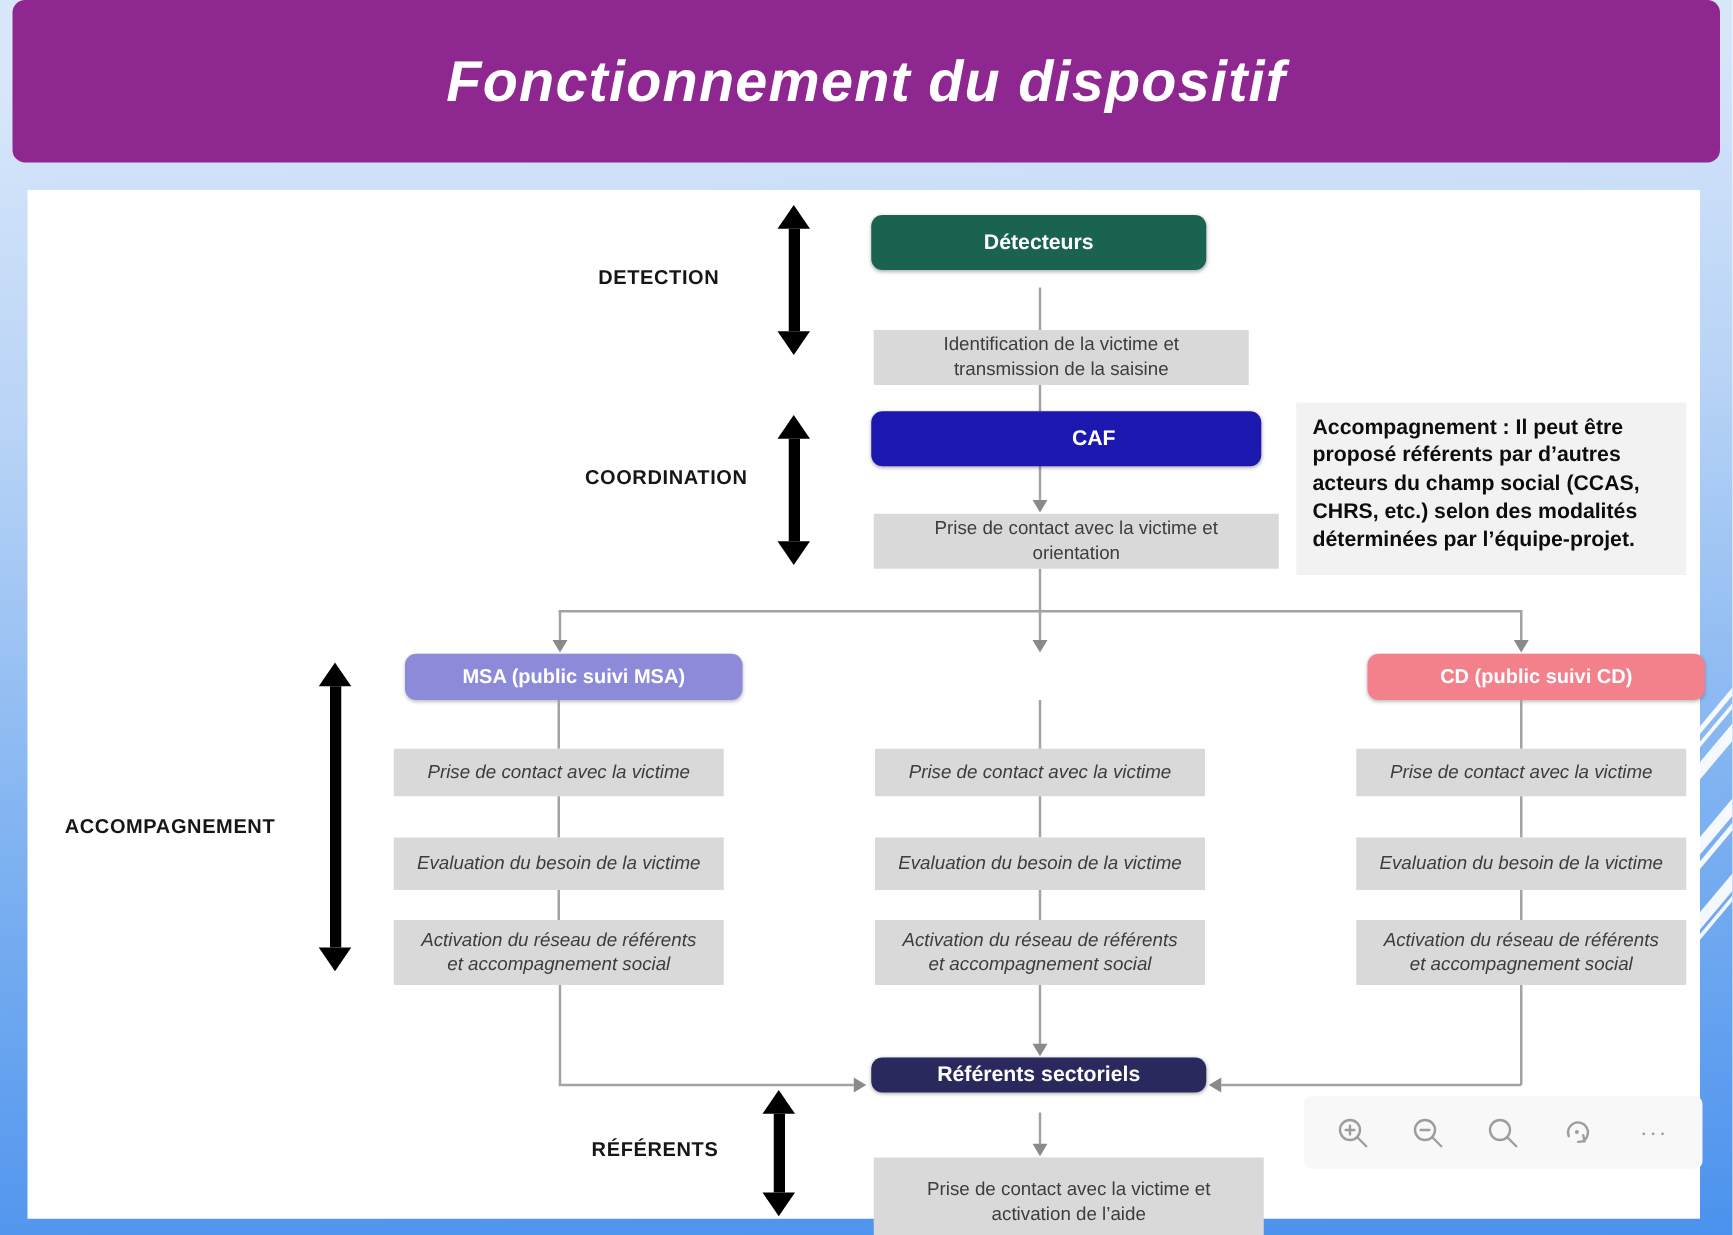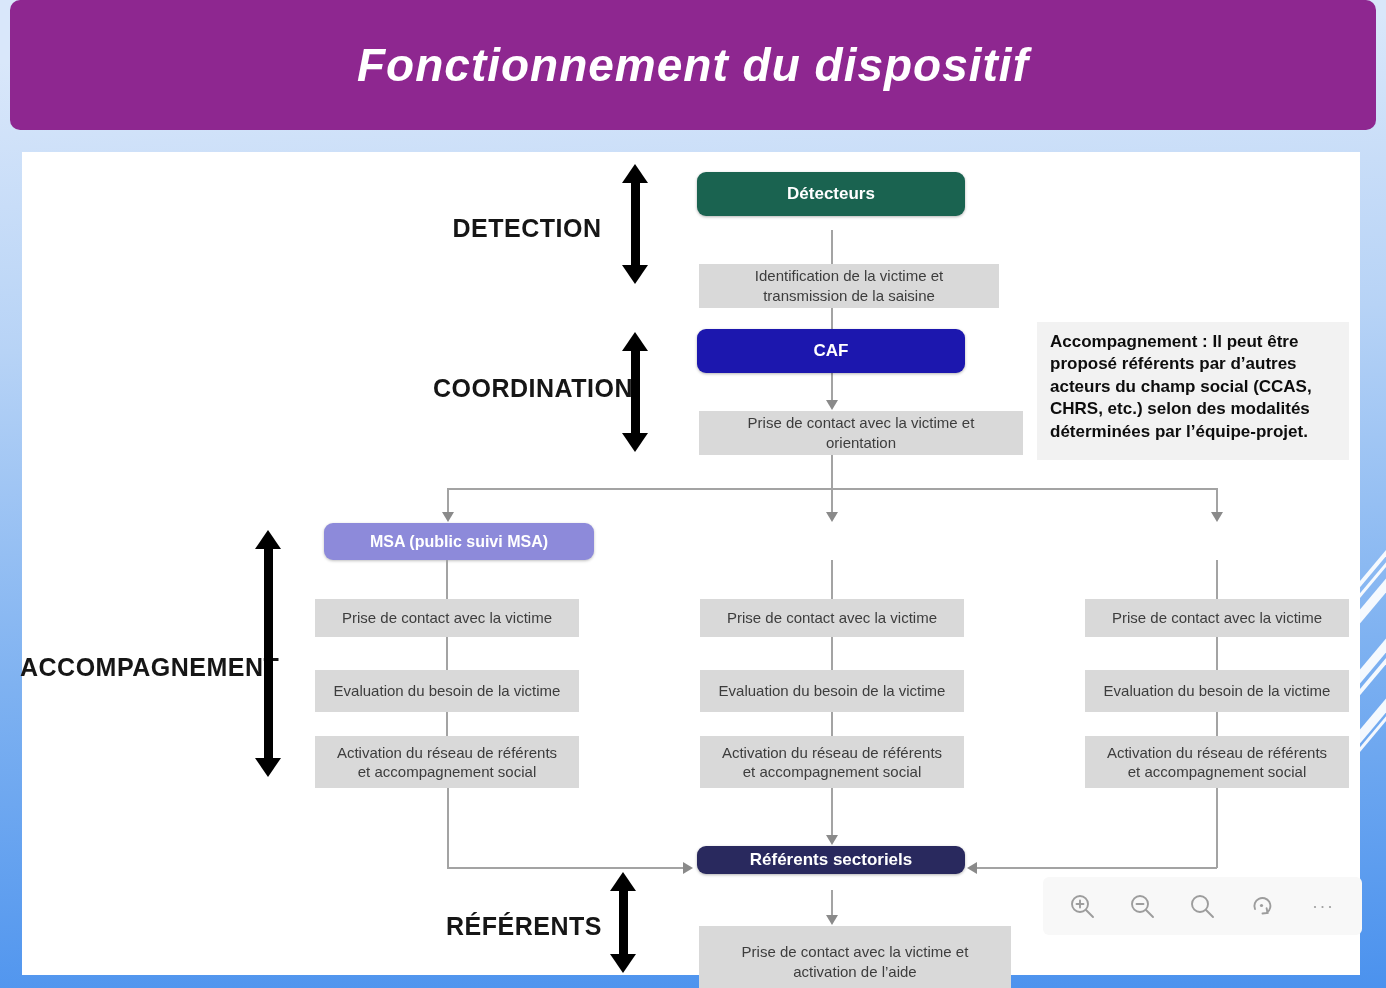--- a/index.html
+++ b/index.html
@@ -22,21 +22,21 @@
 
   
   .panel{left:22px;top:152px;width:1338px;height:823px;background:#ffffff;}
 
   
   .stripes{right:0;top:545px;width:30px;height:215px;overflow:hidden;}
   .stripes .bar{position:absolute;width:90px;background:#ffffff;transform:rotate(-50deg);opacity:.92;}
 
   
   .stage-label{
-    color:#161616;font-weight:bold;font-size:25px;text-align:center;letter-spacing:.5px;
+    color:#161616;font-weight:bold;font-size:16px;text-align:center;letter-spacing:.5px;
   }
 
   
   .dbl{display:flex;flex-direction:column;align-items:center;}
   .dbl .head-up{width:0;height:0;border-left:13px solid transparent;border-right:13px solid transparent;border-bottom:19px solid #000;}
   .dbl .head-down{width:0;height:0;border-left:13px solid transparent;border-right:13px solid transparent;border-top:19px solid #000;}
   .dbl .shaft{width:9px;flex:1;background:#000;}
 
   
   .cbox{
@@ -48,21 +48,21 @@
     background:#d9d9d9;color:#3d3d3d;font-size:15px;text-align:center;
     display:flex;align-items:center;justify-content:center;line-height:1.35;
   }
   .big{font-size:17px;}
   .colhead{position:absolute;left:12px;top:0;width:270px;height:37px;border-radius:9px;
     color:#fff;font-weight:bold;font-size:16px;display:flex;align-items:center;justify-content:center;
     box-shadow:0 1px 3px rgba(0,0,0,.25);}
   .col{position:absolute;top:523px;width:270px;height:255px;}
   .col .step{position:absolute;left:3px;width:264px;background:#d9d9d9;color:#3d3d3d;
     font-size:15px;text-align:center;display:flex;align-items:center;justify-content:center;
-    line-height:1.3;padding:0 16px;box-sizing:border-box;}
+    line-height:1.3;padding:0 16px;box-sizing:border-box;font-style:italic;}
   .col .s1{top:76px;height:38px;}
   .col .s2{top:147px;height:42px;}
   .col .s3{top:213px;height:52px;}
   .col .cline{position:absolute;left:134px;width:1.5px;background:#a3a3a3;}
   .col .l1{top:37px;height:39px;}
   .col .l2{top:114px;height:33px;}
   .col .l3{top:189px;height:24px;}
 
   
   .vline{width:1.5px;background:#a3a3a3;}
@@ -141,21 +141,21 @@
     <div class="head-down"></div>
 </div>
 <div class="abs dbl" style="left:610px;top:872px;height:101px">
   <div class="head-up"></div>
     <div class="shaft"></div>
     <div class="head-down"></div>
 </div>
 
 <div class="abs cbox big" style="left: 697px; top: 172px; width: 268px; height: 44px; background: rgb(26, 99, 80);">Détecteurs</div>
 <div class="abs gbox" style="left:699px;top:264px;width:264px;height:44px;padding:0 18px">Identification de la victime et transmission de la saisine</div>
-<div class="abs cbox big" style="left: 697px; top: 329px; width: 268px; height: 44px; background: rgb(28, 23, 174);">CAF</div>
+<div class="abs cbox big" style="left: 697px; top: 329px; width: 268px; height: 44px; background: rgb(28, 23, 174); padding-left: 44px;">CAF</div>
 <div class="abs gbox" style="left:699px;top:411px;width:264px;height:44px;padding:0 30px">Prise de contact avec la victime et orientation</div>
 
 <div class="abs note">Accompagnement : Il peut être proposé référents par d’autres acteurs du champ social (CCAS, CHRS, etc.) selon des modalités déterminées par l’équipe-projet.</div>
 
 <div class="col" style="left:312px">
   <div class="colhead" style="background: rgb(141, 138, 218);">MSA (public suivi MSA)</div>
   <div class="cline l1"></div>
   <div class="step s1">Prise de contact avec la victime</div>
   <div class="cline l2"></div>
   <div class="step s2">Evaluation du besoin de la victime</div>
@@ -166,20 +166,21 @@
 <div class="col" style="left:697px">
   <div class="cline l1"></div>
   <div class="step s1">Prise de contact avec la victime</div>
   <div class="cline l2"></div>
   <div class="step s2">Evaluation du besoin de la victime</div>
   <div class="cline l3"></div>
   <div class="step s3">Activation du réseau de référents et accompagnement social</div>
 </div>
 
 <div class="col" style="left:1082px">
+  <div class="colhead" style="background: rgb(242, 129, 140);">CD (public suivi CD)</div>
   <div class="cline l1"></div>
   <div class="step s1">Prise de contact avec la victime</div>
   <div class="cline l2"></div>
   <div class="step s2">Evaluation du besoin de la victime</div>
   <div class="cline l3"></div>
   <div class="step s3">Activation du réseau de référents et accompagnement social</div>
 </div>
 
 <div class="abs cbox big" style="left: 697px; top: 846px; width: 268px; height: 28px; background: rgb(41, 41, 94);">Référents sectoriels</div>
 <div class="abs gbox" style="left:699px;top:926px;width:264px;height:46px;padding:13px 24px">Prise de contact avec la victime et activation de l’aide</div>

